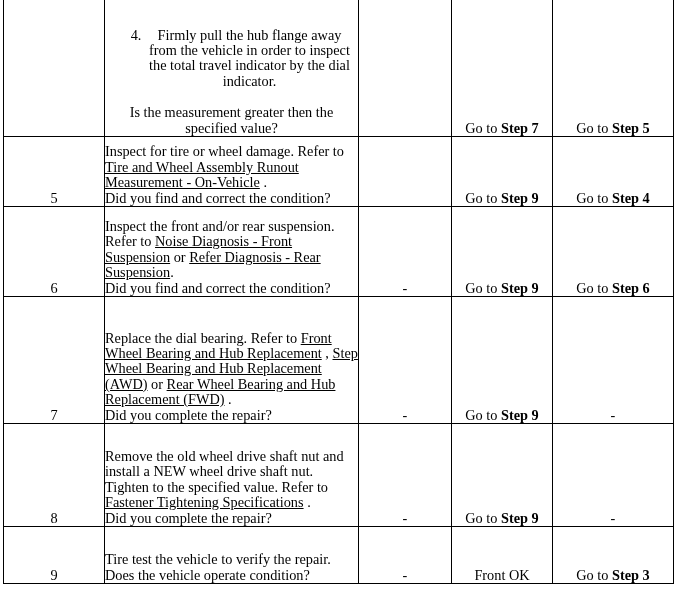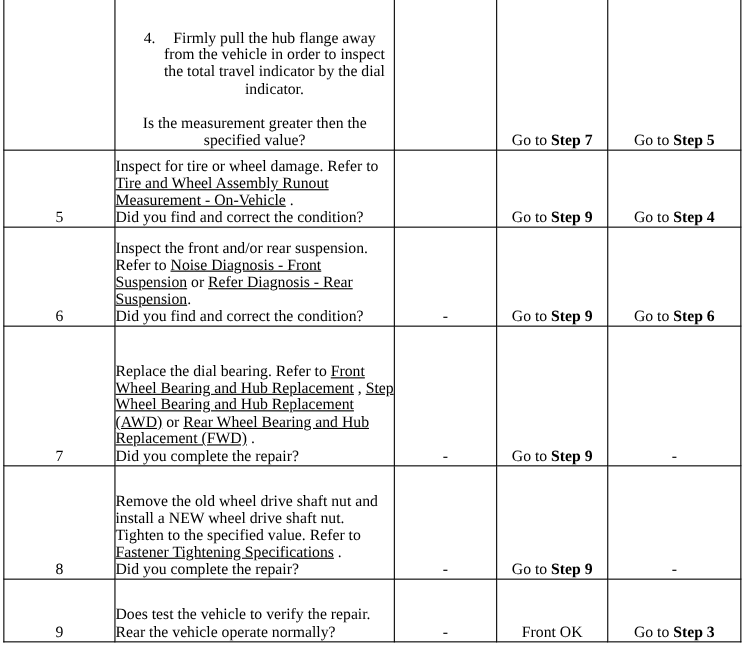--- a/index.html
+++ b/index.html
@@ -193,22 +193,22 @@
         </td>
         <td class="res"><span>Go to </span><span class="stepb">Step 9</span></td>
         <td class="res"><span>-</span><span class="stepb"></span></td>
       </tr>
 
       <tr>
         <td class="num" style="height:56px;">
           <span>9</span>
         </td>
         <td class="act">
-          <span class="para">Does test the vehicle to verify the repair.</span>
-          <span class="para">Rear the vehicle operate normally?</span>
+          <span class="para">Tire test the vehicle to verify the repair.</span>
+          <span class="para">Does the vehicle operate condition?</span>
         </td>
         <td class="val">
           <span>-</span>
         </td>
         <td class="res"><span>Front OK</span><span class="stepb"></span></td>
         <td class="res"><span>Go to </span><span class="stepb">Step 3</span></td>
       </tr>
 
     </tbody>
   </table>

